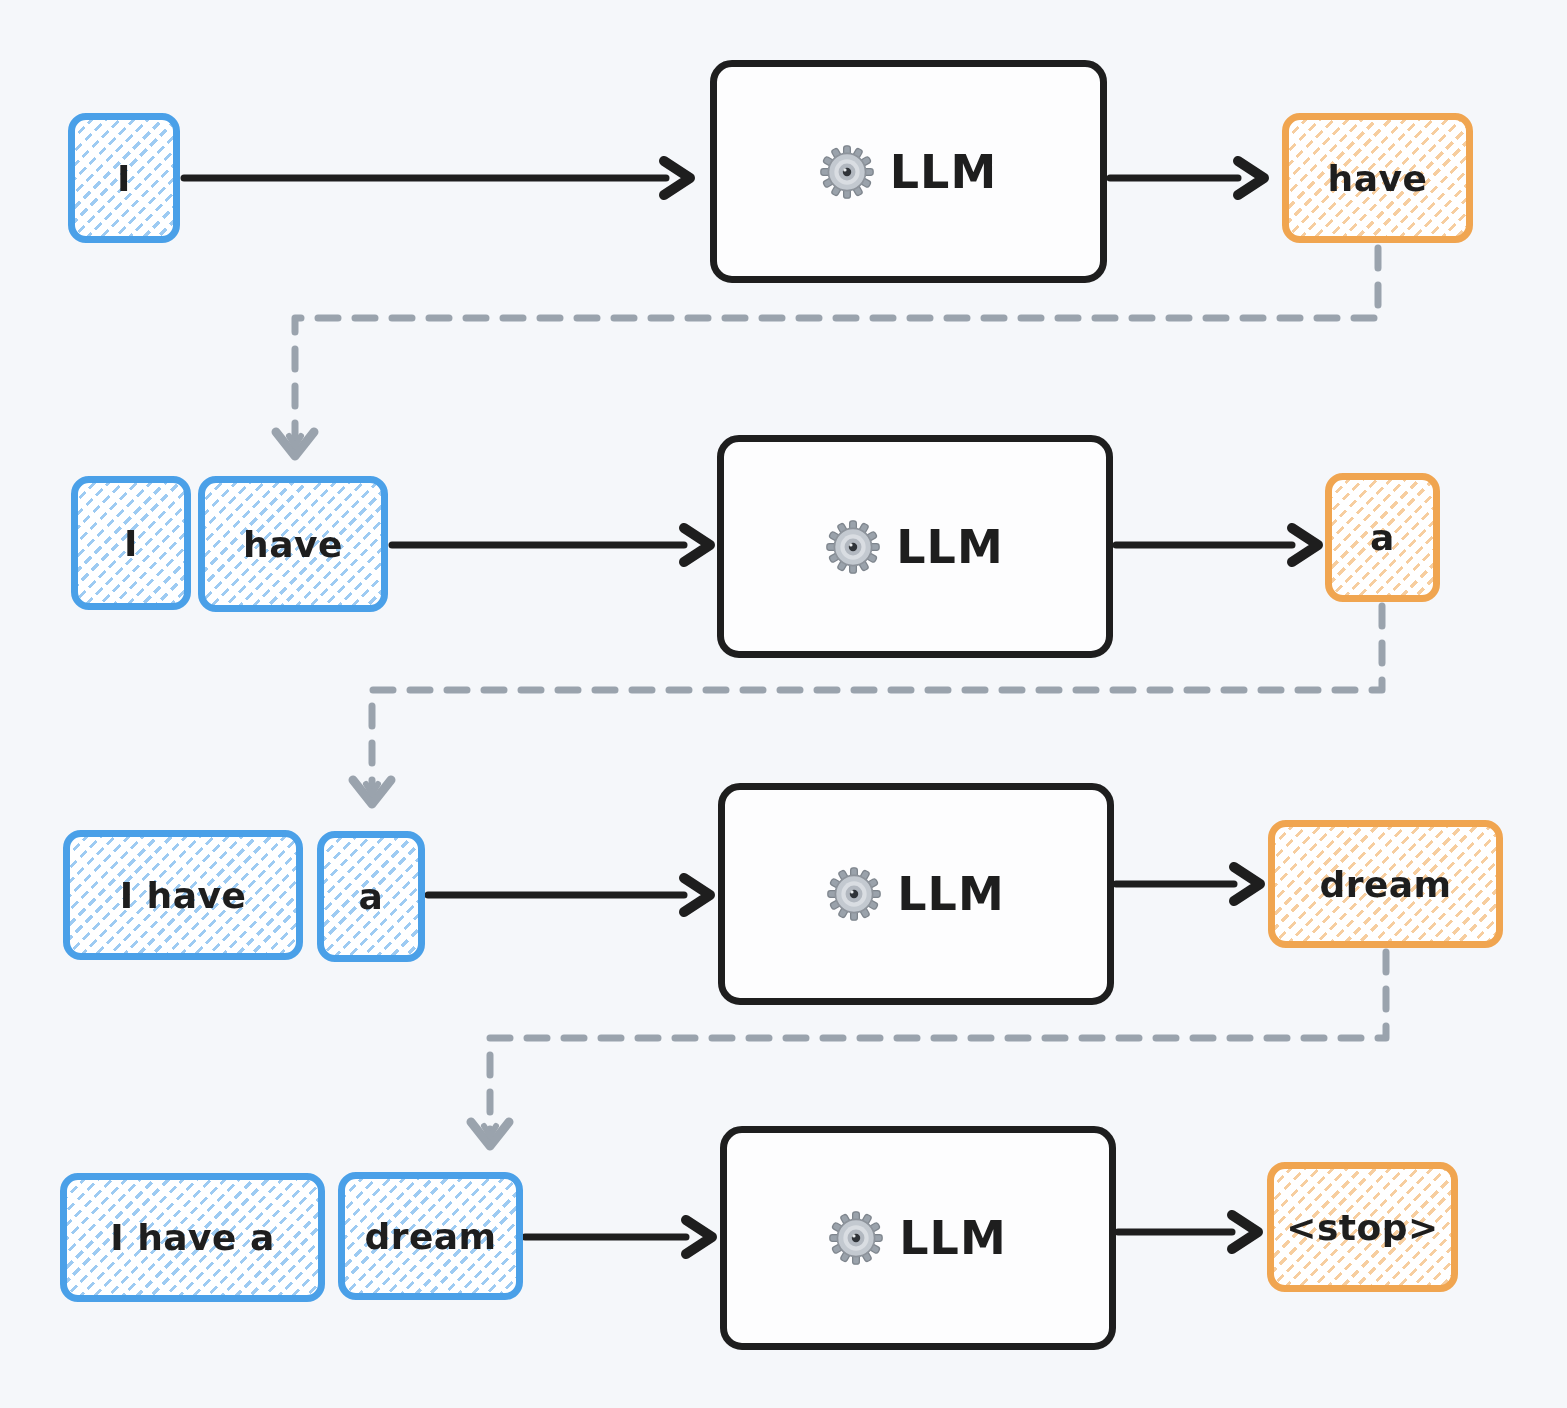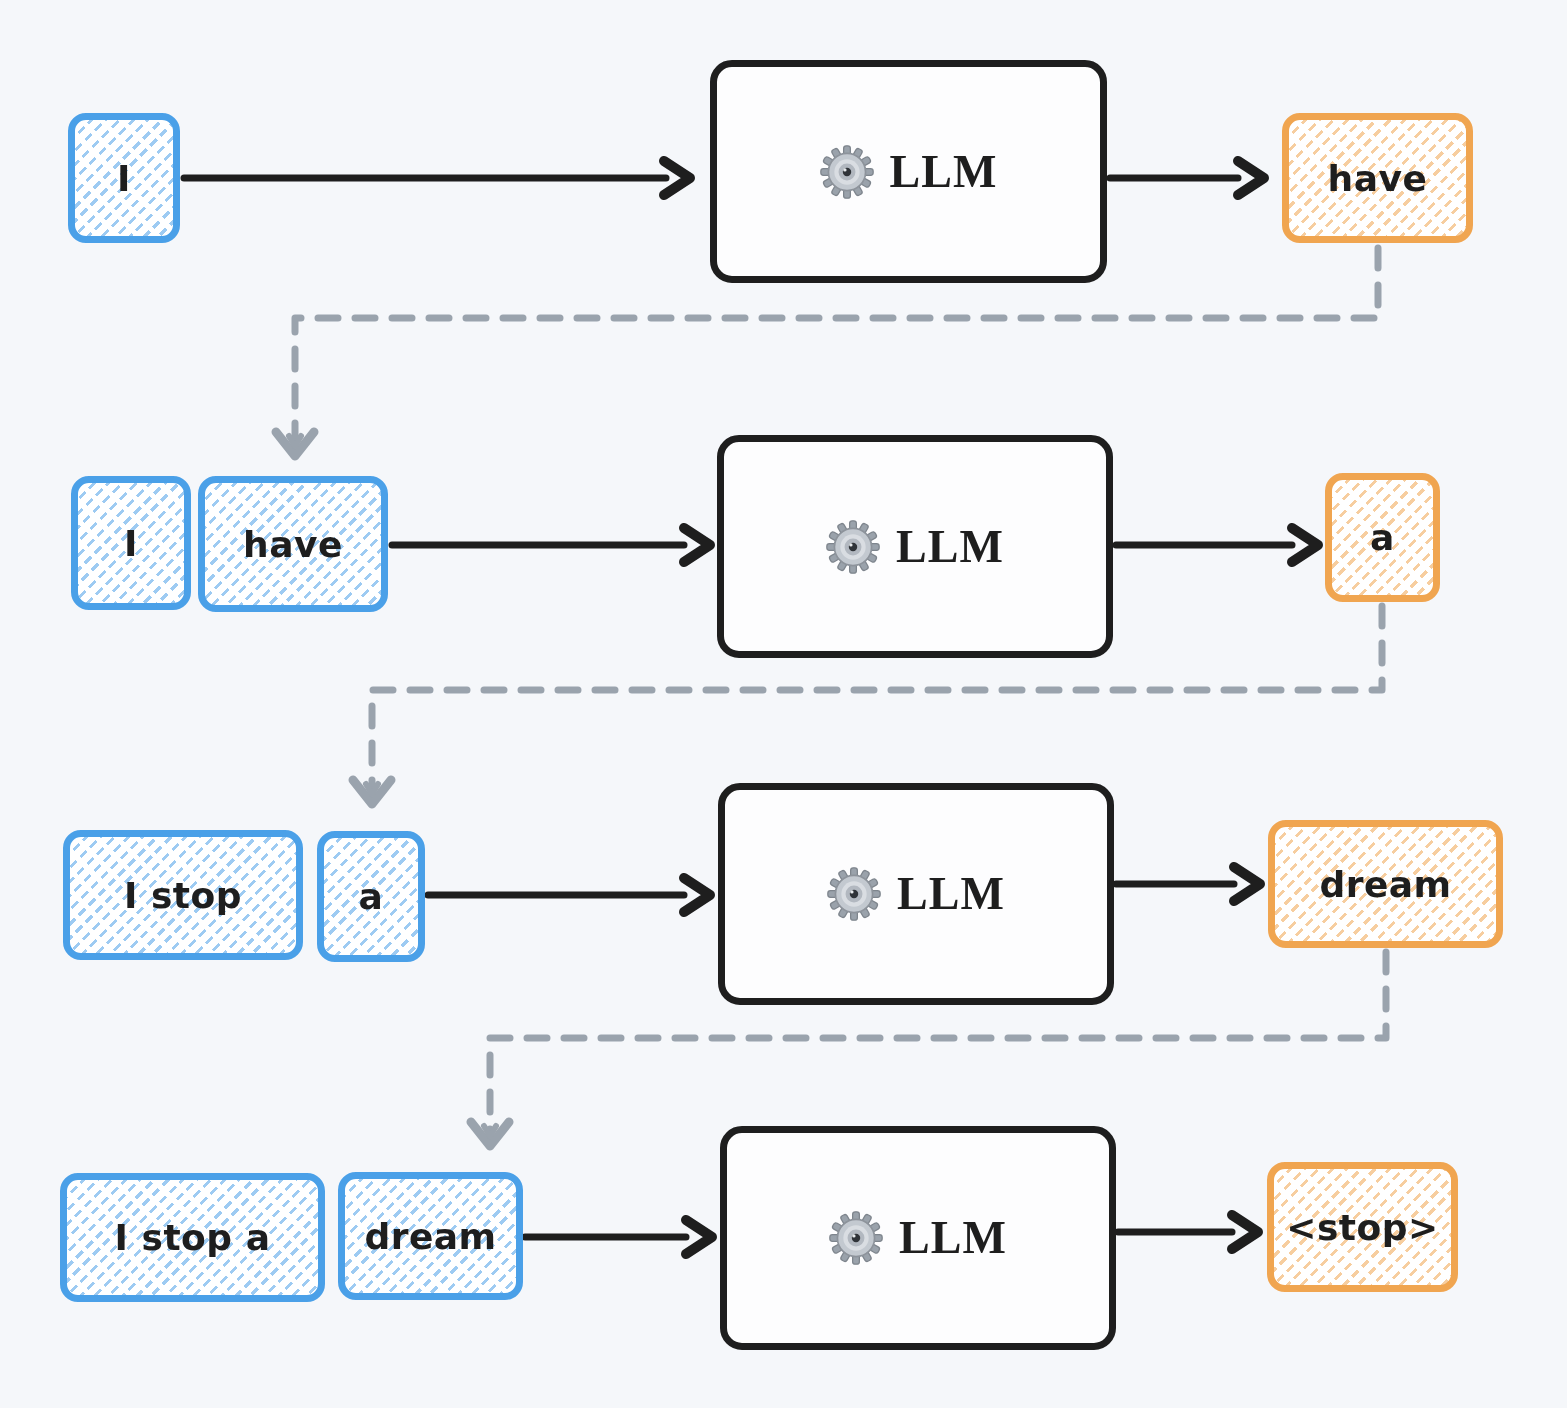--- a/index.html
+++ b/index.html
@@ -21,21 +21,21 @@
   }
   .token.orange{
     border:7px solid #F0A550;
     background:
       repeating-linear-gradient(45deg,#ffffff 0 5px,rgba(255,255,255,0) 5px 14px),
       repeating-linear-gradient(135deg,rgba(240,165,80,.55) 0 3px,rgba(255,255,255,0) 3px 10px),
       #ffffff;
   }
   .llm{
     border:7px solid #1E1E1E;border-radius:22px;background:#FDFDFE;
-    gap:16px;font-weight:700;font-size:46px;letter-spacing:1px;font-family:Liberation Serif, serif;
+    gap:16px;font-weight:700;font-size:46px;letter-spacing:1px;
   }
   .gear{display:flex;align-items:center;}
   .gear svg{width:54px;height:54px;}
   .llm-label{line-height:1;}
 </style>
 </head>
 <body>
 
 <div class="canvas">
 
@@ -143,21 +143,21 @@
         <circle cx="29.5" cy="29.5" r="2" fill="#E8EBEE"></circle>
       </svg>
     </span>
     <span class="llm-label">LLM</span>
   </div>
   <div class="box token orange" style="left:1325px;top:473px;width:115px;height:129px">
     <span>a</span>
   </div>
 
   <div class="box token blue" style="left:63px;top:830px;width:240px;height:130px">
-    <span>I stop</span>
+    <span>I have</span>
   </div>
   <div class="box token blue" style="left:317px;top:831px;width:108px;height:131px">
     <span>a</span>
   </div>
   <div class="box llm" style="left:718px;top:783px;width:396px;height:222px">
     <span class="gear">
       <svg viewBox="0 0 64 64">
         <g fill="#9AA2AB" stroke="#7E858D" stroke-width="1.5">
           <rect x="28" y="1" width="8" height="13" rx="3"></rect>
           <rect x="28" y="1" width="8" height="13" rx="3" transform="rotate(30 32 32)"></rect>
@@ -179,21 +179,21 @@
         <circle cx="29.5" cy="29.5" r="2" fill="#E8EBEE"></circle>
       </svg>
     </span>
     <span class="llm-label">LLM</span>
   </div>
   <div class="box token orange" style="left:1268px;top:820px;width:235px;height:128px">
     <span>dream</span>
   </div>
 
   <div class="box token blue" style="left:60px;top:1173px;width:265px;height:129px">
-    <span>I stop a</span>
+    <span>I have a</span>
   </div>
   <div class="box token blue" style="left:338px;top:1172px;width:185px;height:128px">
     <span>dream</span>
   </div>
   <div class="box llm" style="left:720px;top:1126px;width:396px;height:224px">
     <span class="gear">
       <svg viewBox="0 0 64 64">
         <g fill="#9AA2AB" stroke="#7E858D" stroke-width="1.5">
           <rect x="28" y="1" width="8" height="13" rx="3"></rect>
           <rect x="28" y="1" width="8" height="13" rx="3" transform="rotate(30 32 32)"></rect>

